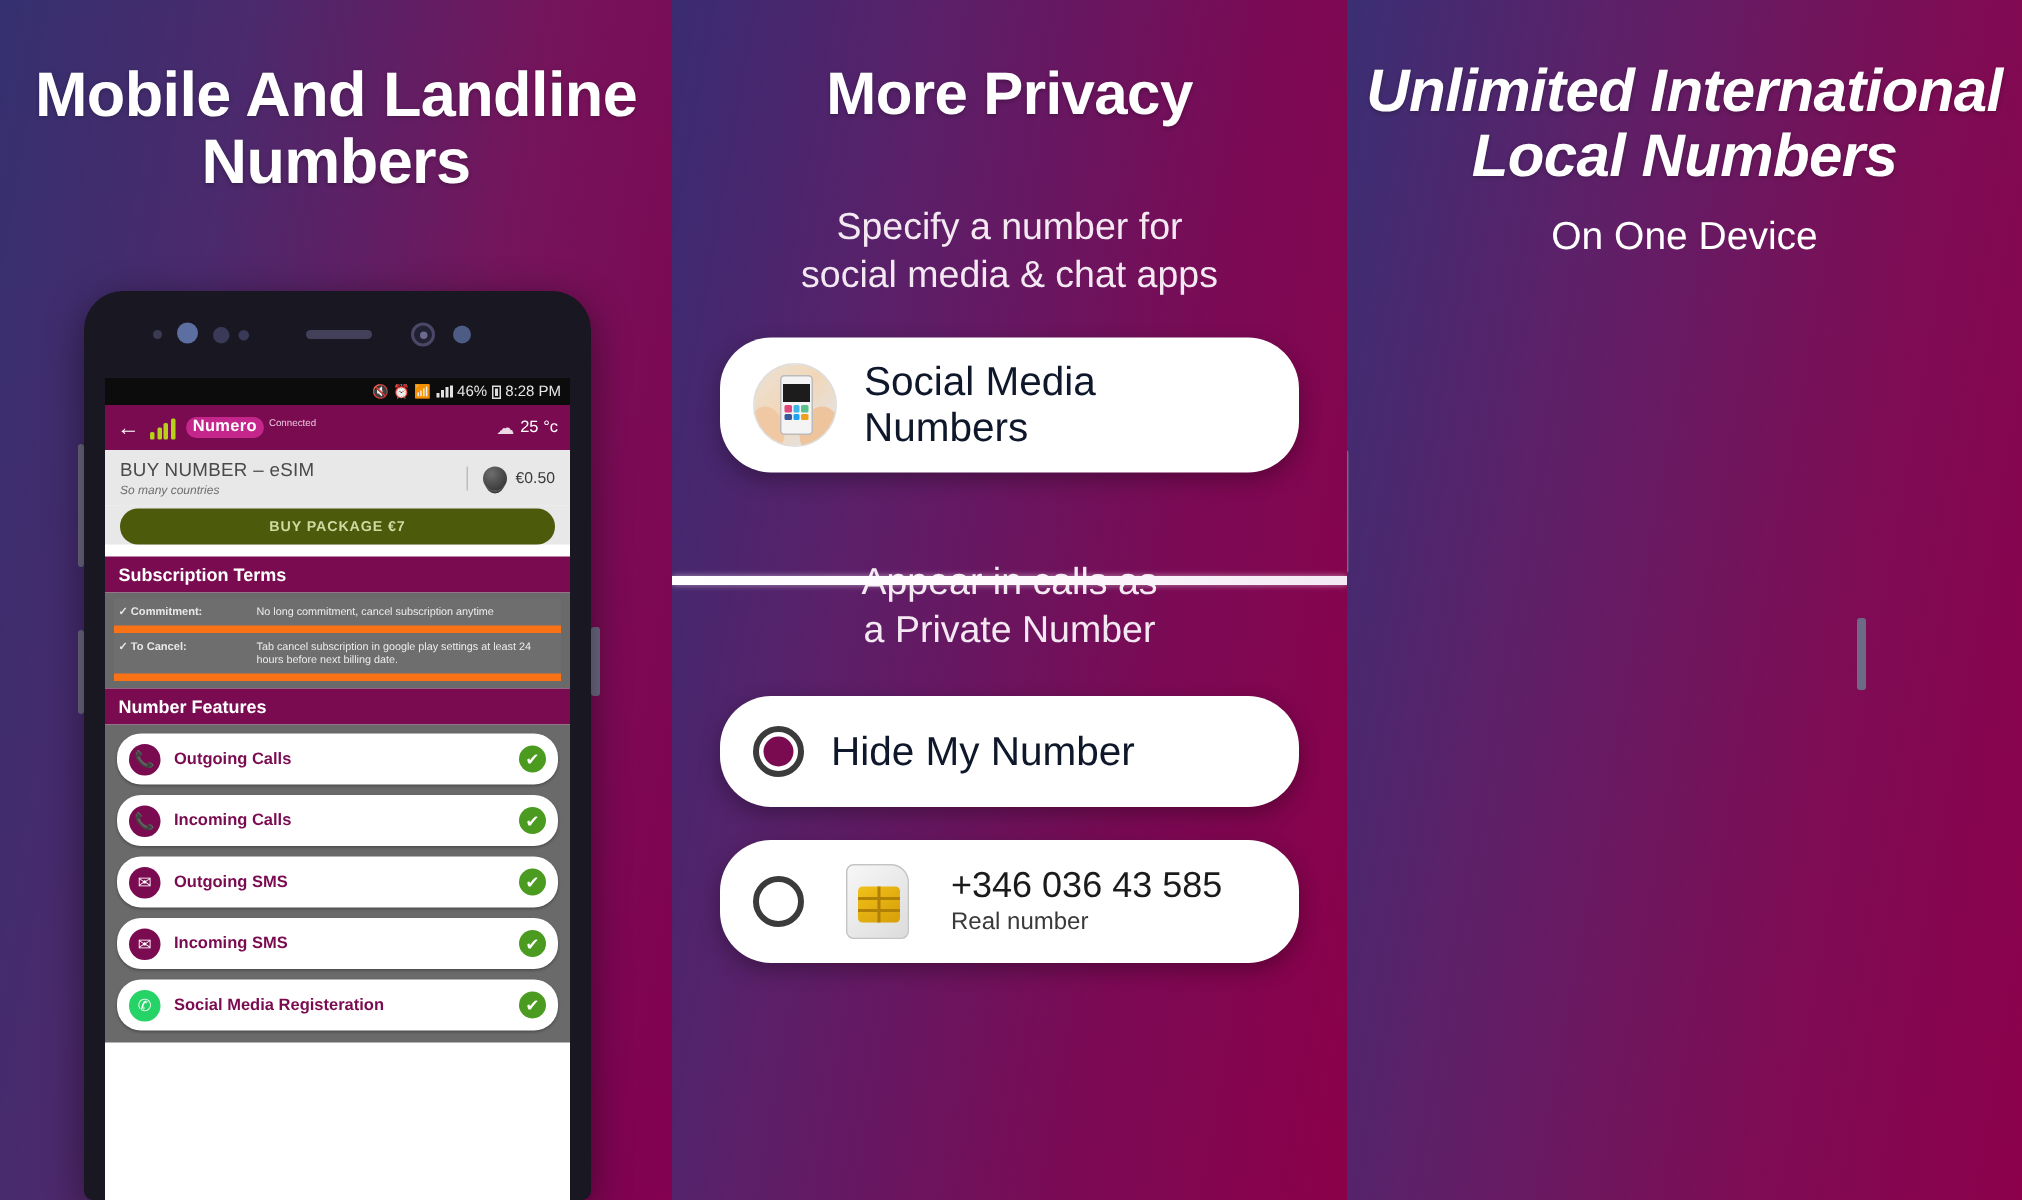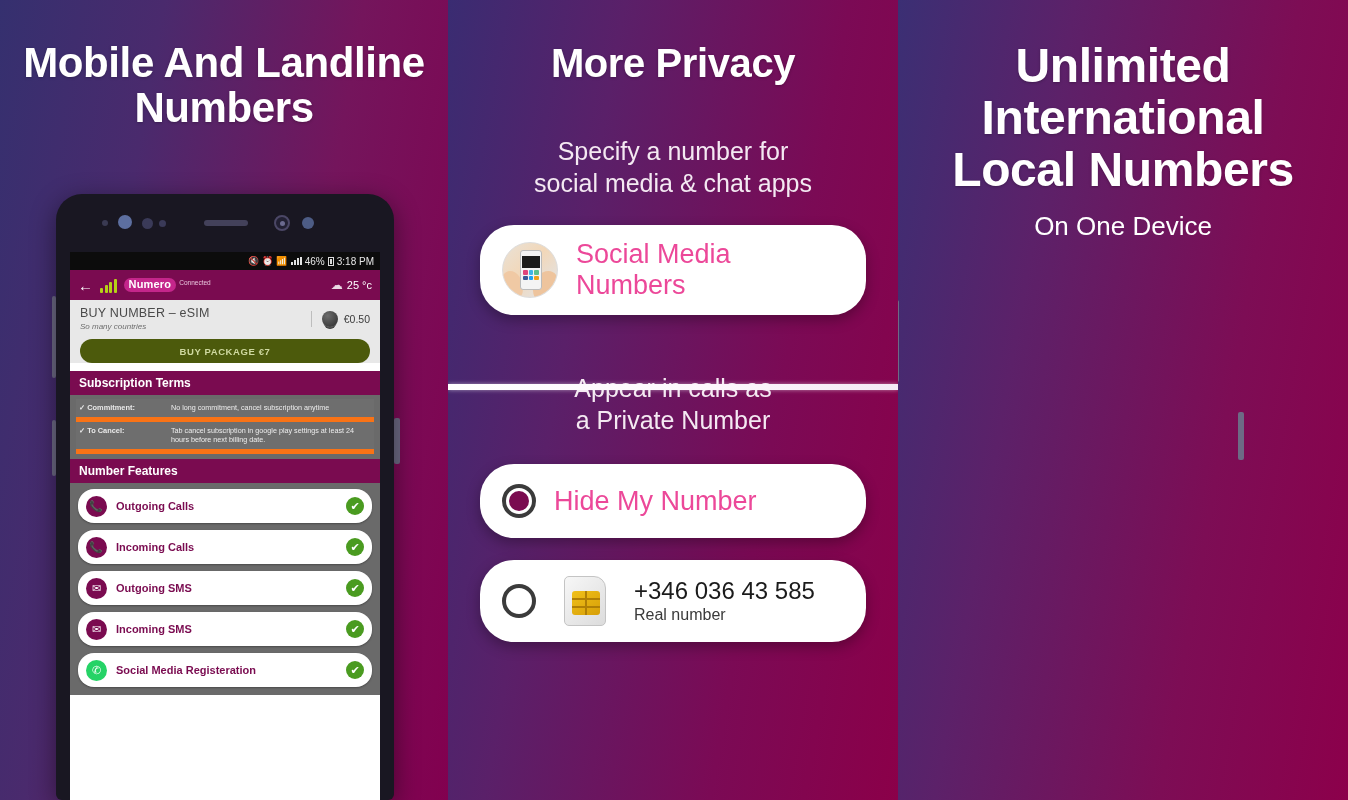--- a/index.html
+++ b/index.html
@@ -14,21 +14,21 @@
   .p2 { width:450px; background:linear-gradient(100deg,#3a2c72 0%, #5a2069 30%, #7b0a55 68%, #8b0049 100%); }
   .p3 { width:450px; background:linear-gradient(100deg,#3b2f74 0%, #5c2169 30%, #7d0d55 68%, #8c004b 100%); }
 
   .headline {
     color:#fff; text-align:center; font-weight:bold;
     line-height:1.08; letter-spacing:-0.4px;
     text-shadow:0 1px 3px rgba(0,0,0,.25);
   }
   .h-left  { font-size:42px; padding-top:40px; }
   .h-mid   { font-size:40px; padding-top:42px; }
-  .h-right { font-size:48px; padding-top:40px; }
+  .h-right { font-size:40px; padding-top:40px;font-style:italic; }
   .subhead { color:#fff; text-align:center; font-size:26px; margin-top:16px; font-weight:400; }
 
   .midtext { color:#f4e9f2; text-align:center; font-size:25px; line-height:1.28; font-weight:400; }
 
   .divider-line {
     position:absolute; left:0; top:384px; width:450px; height:6px;
     background:linear-gradient(90deg,#ffffff,#fdf7fc 60%,#f3e9f4);
     box-shadow:0 0 4px rgba(255,255,255,.5);
   }
 
@@ -133,21 +133,21 @@
   .avatar-img .mini-phone {
     position:absolute; left:17px; top:7px; width:22px; height:40px; border-radius:3px;
     background:#f4f4f4; border:1px solid #bbb;
   }
   .avatar-img .mini-screen { position:absolute; left:1px; top:5px; width:18px; height:12px; background:#1c1c1c; }
   .avatar-img .grid { position:absolute; left:2px; top:19px; width:17px; display:flex; flex-wrap:wrap; gap:1px; }
   .avatar-img .grid span { width:4.6px; height:4.6px; border-radius:1px; display:block; }
   .avatar-img .hand-l { position:absolute; left:-2px; bottom:-4px; width:22px; height:30px; border-radius:40% 60% 40% 40%; background:#f0c9a4; }
   .avatar-img .hand-r { position:absolute; right:-2px; bottom:-6px; width:26px; height:32px; border-radius:60% 40% 40% 40%; background:#eec49d; }
 
-  .card-label { font-size:27px; color:#ec4899; font-weight:400; }
+  .card-label { font-size:27px; color:#0f172a; font-weight:400; }
 
   .radio-outer { width:34px; height:34px; border-radius:50%; border:4px solid #3b3b3b; flex-shrink:0;
                  display:flex; align-items:center; justify-content:center; }
   .radio-outer.sel { border-color:#3b3b3b; }
   .radio-inner { width:20px; height:20px; border-radius:50%; background:#7a0b50; }
 
   .sim {
     width:42px; height:50px; border-radius:5px 12px 5px 5px; flex-shrink:0;
     background:linear-gradient(135deg,#f7f7f7,#dcdcdc); border:1px solid #c4c4c4; position:relative;
   }
@@ -198,21 +198,21 @@
           <span class="sb-ico">⏰</span>
           <span class="sb-ico">📶</span>
           <span class="sb-bars">
               <i style="height:3px"></i>
               <i style="height:5px"></i>
               <i style="height:7px"></i>
               <i style="height:8px"></i>
             </span>
           <span>46%</span>
           <span class="sb-bat"></span>
-          <span>3:18 PM</span>
+          <span>8:28 PM</span>
         </div>
 
         <div class="appbar">
           <span class="back-arrow">←</span>
           <span class="siglevel">
               <i style="height:5px"></i>
               <i style="height:8px"></i>
               <i style="height:11px"></i>
               <i style="height:14px"></i>
             </span>

